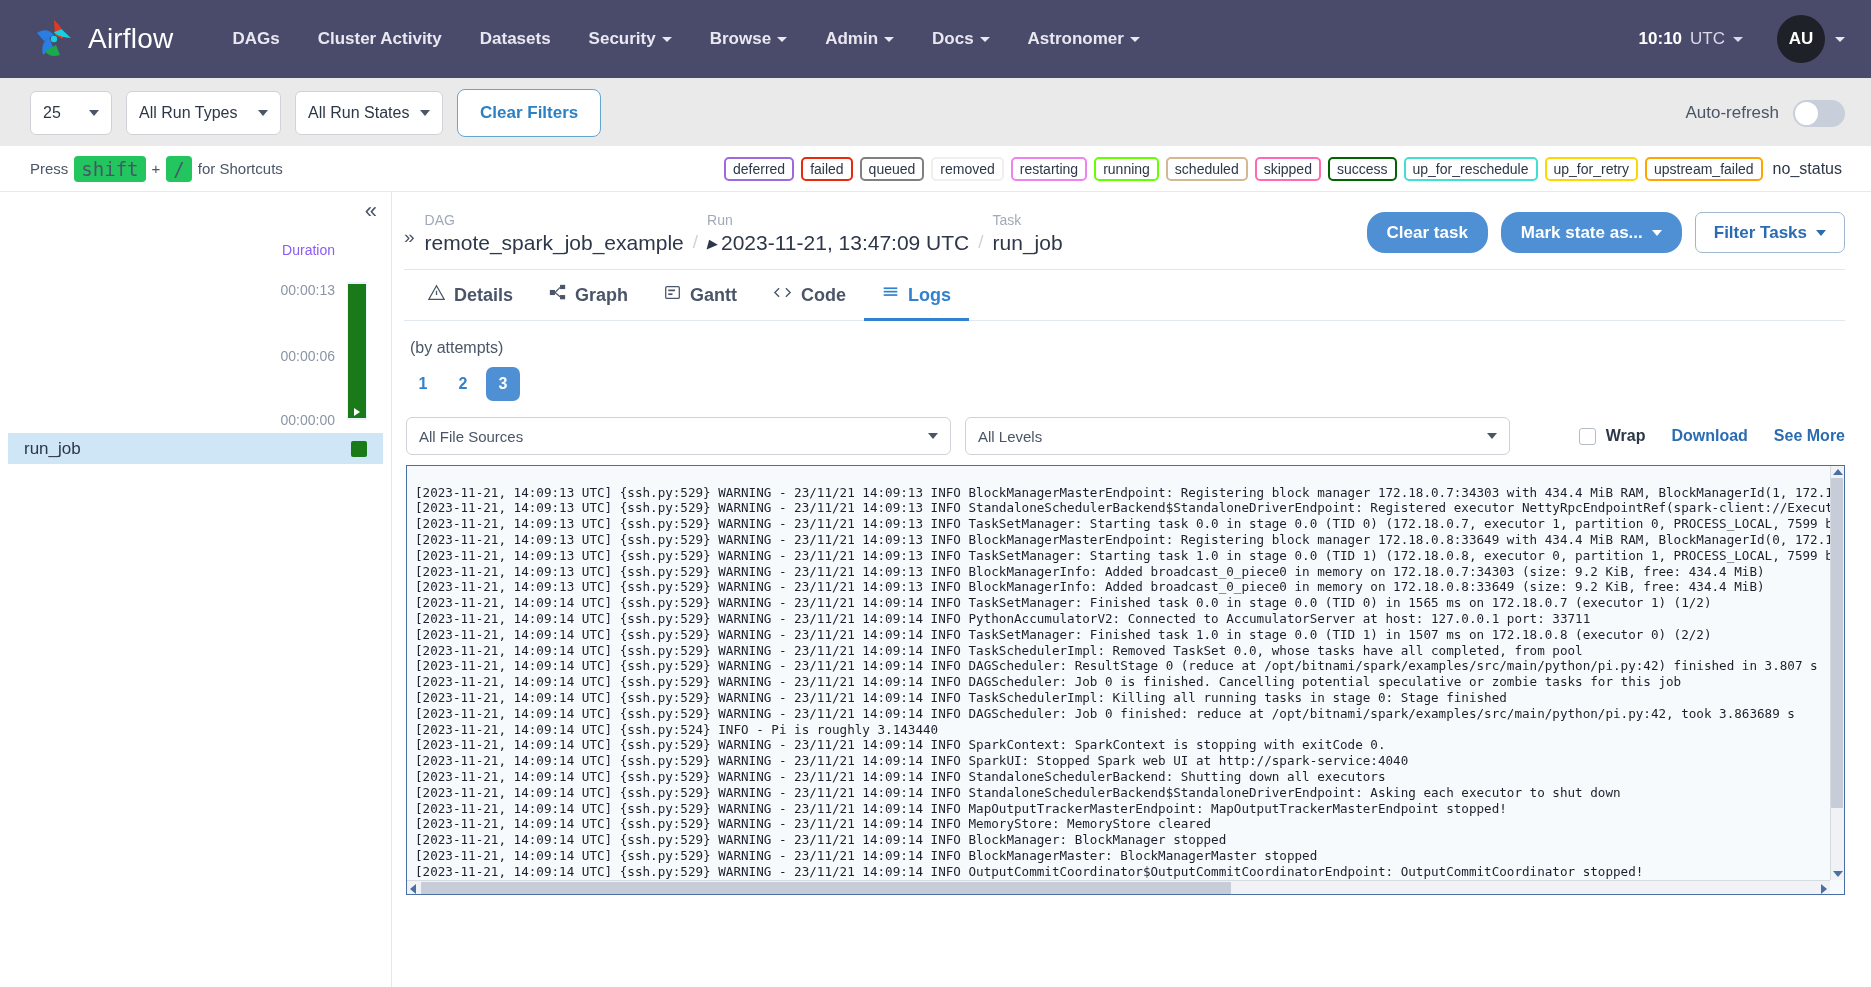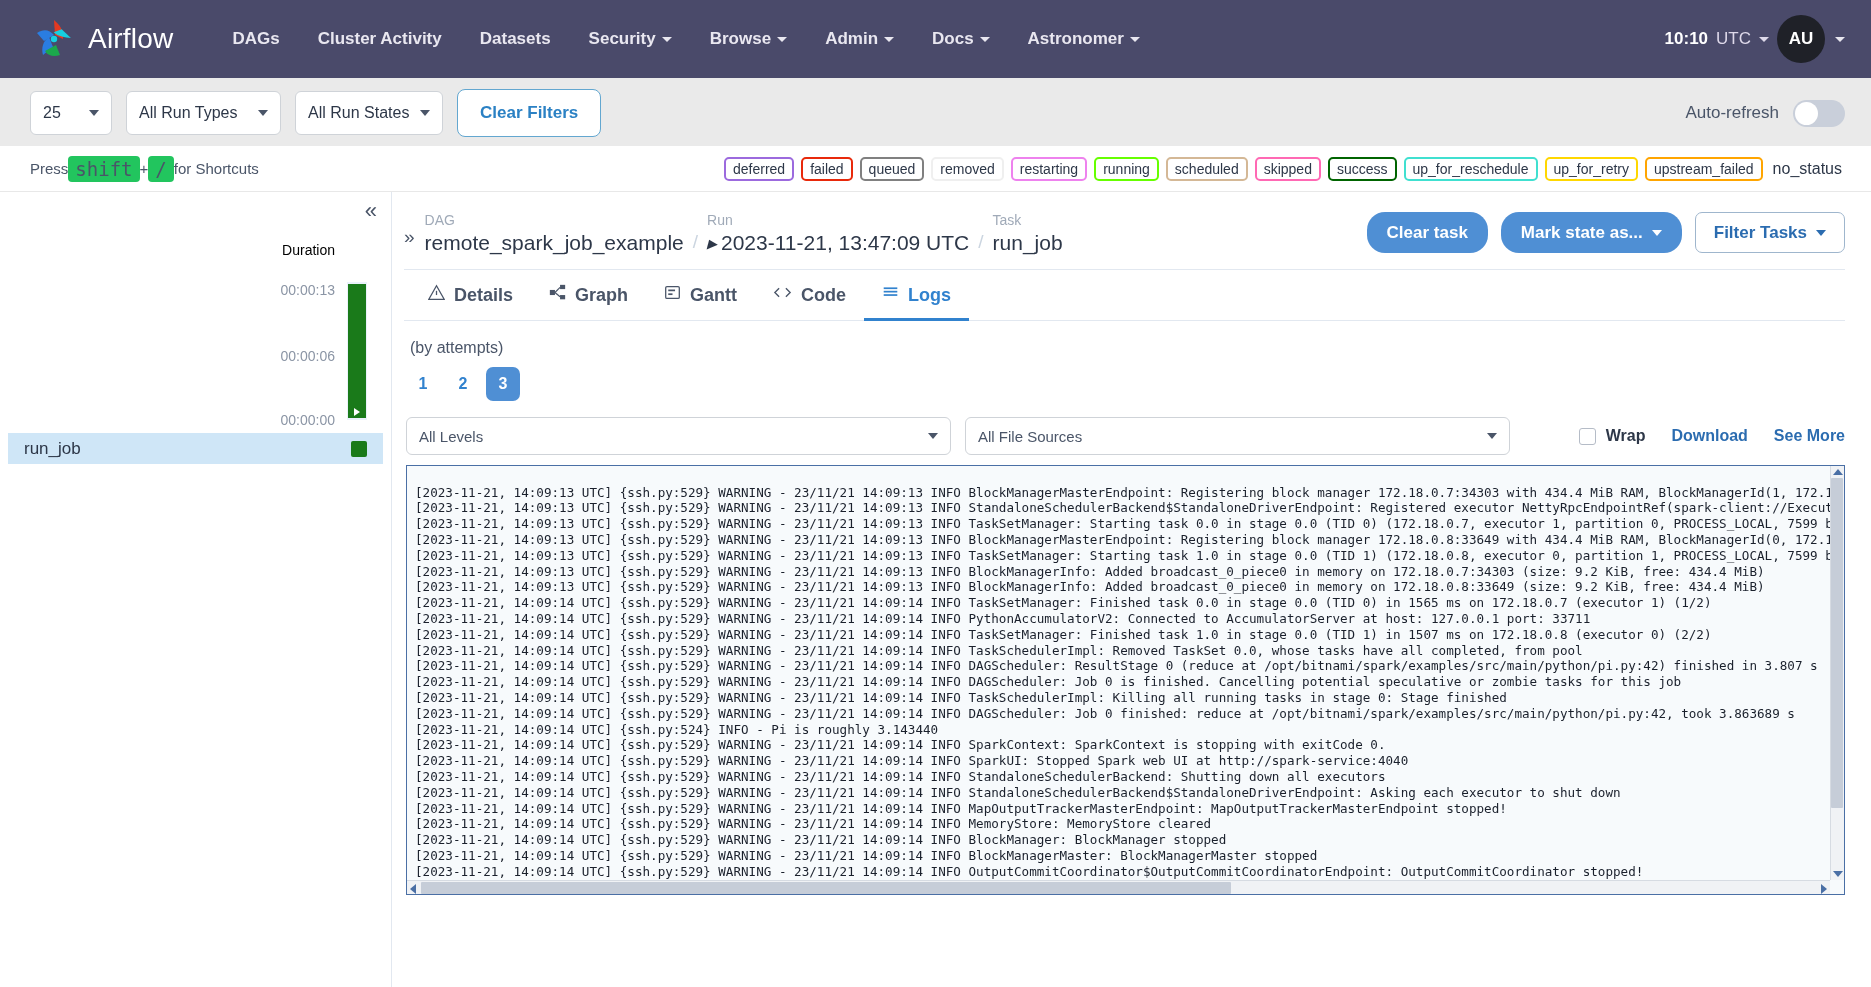--- a/index.html
+++ b/index.html
@@ -29,21 +29,21 @@
   .nav-link {
     font-size: 17px; font-weight: 700; color: #e9e7f0;
     padding: 10px 19px; cursor: pointer; white-space: nowrap;
     display: flex; align-items: center; gap: 6px;
   }
   .caret {
     width: 0; height: 0; border-left: 5px solid transparent;
     border-right: 5px solid transparent; border-top: 5px solid currentColor;
     display: inline-block;
   }
-  .nav-right { margin-left: auto; display: flex; align-items: center; gap: 8px; text-align: right; }
+  .nav-right { margin-left: auto; display: flex; align-items: center; gap: 34px; text-align: right; }
   .clock { font-size: 17px; display: flex; align-items: center; gap: 8px; color: #ded9ea;}
   .clock b { font-weight: 700; color: #fff; }
   .avatar-wrap { display: flex; align-items: center; gap: 10px; }
   .avatar {
     width: 48px; height: 48px; border-radius: 50%;
     background: #1f2128; color: #fff; font-size: 17px; font-weight: 700;
     display: flex; align-items: center; justify-content: center;
   }
 
   
@@ -90,21 +90,21 @@
     width: 23px; height: 23px; border-radius: 50%; background: #fff;
   }
 
   
   .shortcutbar {
     height: 46px; background: #fff;
     display: flex; align-items: center;
     padding: 0 26px 0 30px;
     border-bottom: 1px solid #e8e8e8;
   }
-  .press { font-size: 15px; color: #4a5568; display: flex; align-items: center; gap: 0; }
+  .press { font-size: 15px; color: #4a5568; display: flex; align-items: center; gap: 6px; }
   .kbd {
     background: #22c55e; border-radius: 4px; padding: 2px 7px;
     font-family: "DejaVu Sans Mono", monospace; font-size: 19px; color: #4a5568;
   }
   .states { margin-left: auto; display: flex; align-items: center; gap: 7px; }
   .state-badge {
     border: 2px solid; border-radius: 5px; padding: 2px 7px;
     font-size: 14px; color: #2d3748; background: #fff; white-space: nowrap; cursor: pointer;
   }
   .state-plain { font-size: 16px; color: #2d3748; padding: 2px 3px; cursor: pointer; }
@@ -117,21 +117,21 @@
     width: 392px; flex-shrink: 0; background: #fff;
     border-right: 1px solid #e2e8f0; position: relative;
     padding-top: 8px;
   }
   .collapse-btn {
     position: absolute; right: 14px; top: 8px;
     font-size: 22px; color: #4a5568; cursor: pointer; line-height: 1;
   }
   .dur-label {
     position: absolute; right: 56px; top: 50px;
-    font-size: 14px; color: #000000;
+    font-size: 14px; color: #8b5cf6;
   }
   .axis-label { position: absolute; right: 56px; font-size: 14px; color: #8b95a5; }
   .ax1 { top: 90px; }
   .ax2 { top: 156px; }
   .ax3 { top: 220px; }
   .bar-col {
     position: absolute; right: 24px; top: 90px;
     width: 20px; height: 138px; background: #eaf2fb;
   }
   .bar-fill { position: absolute; left: 1px; right: 1px; top: 2px; bottom: 2px; background: #1a7a1a; }
@@ -471,26 +471,26 @@
     <div class="tabs-underline"></div>
 
     <div class="by-attempts">(by attempts)</div>
     <div class="attempts">
       <div class="attempt">1</div>
       <div class="attempt">2</div>
       <div class="attempt active">3</div>
     </div>
 
     <div class="logcontrols">
+      <div class="ctrl-log sel-sources">
+        <span>All File Sources</span>
+        <i class="chev"></i>
+      </div>
       <div class="ctrl-log sel-levels">
         <span>All Levels</span>
-        <i class="chev"></i>
-      </div>
-      <div class="ctrl-log sel-sources">
-        <span>All File Sources</span>
         <i class="chev"></i>
       </div>
       <div class="logright">
         <label class="checkrow">
           <span class="checkbox"></span>
           <span>Wrap</span>
         </label>
         <span class="linkbtn">Download</span>
         <span class="linkbtn">See More</span>
       </div>

